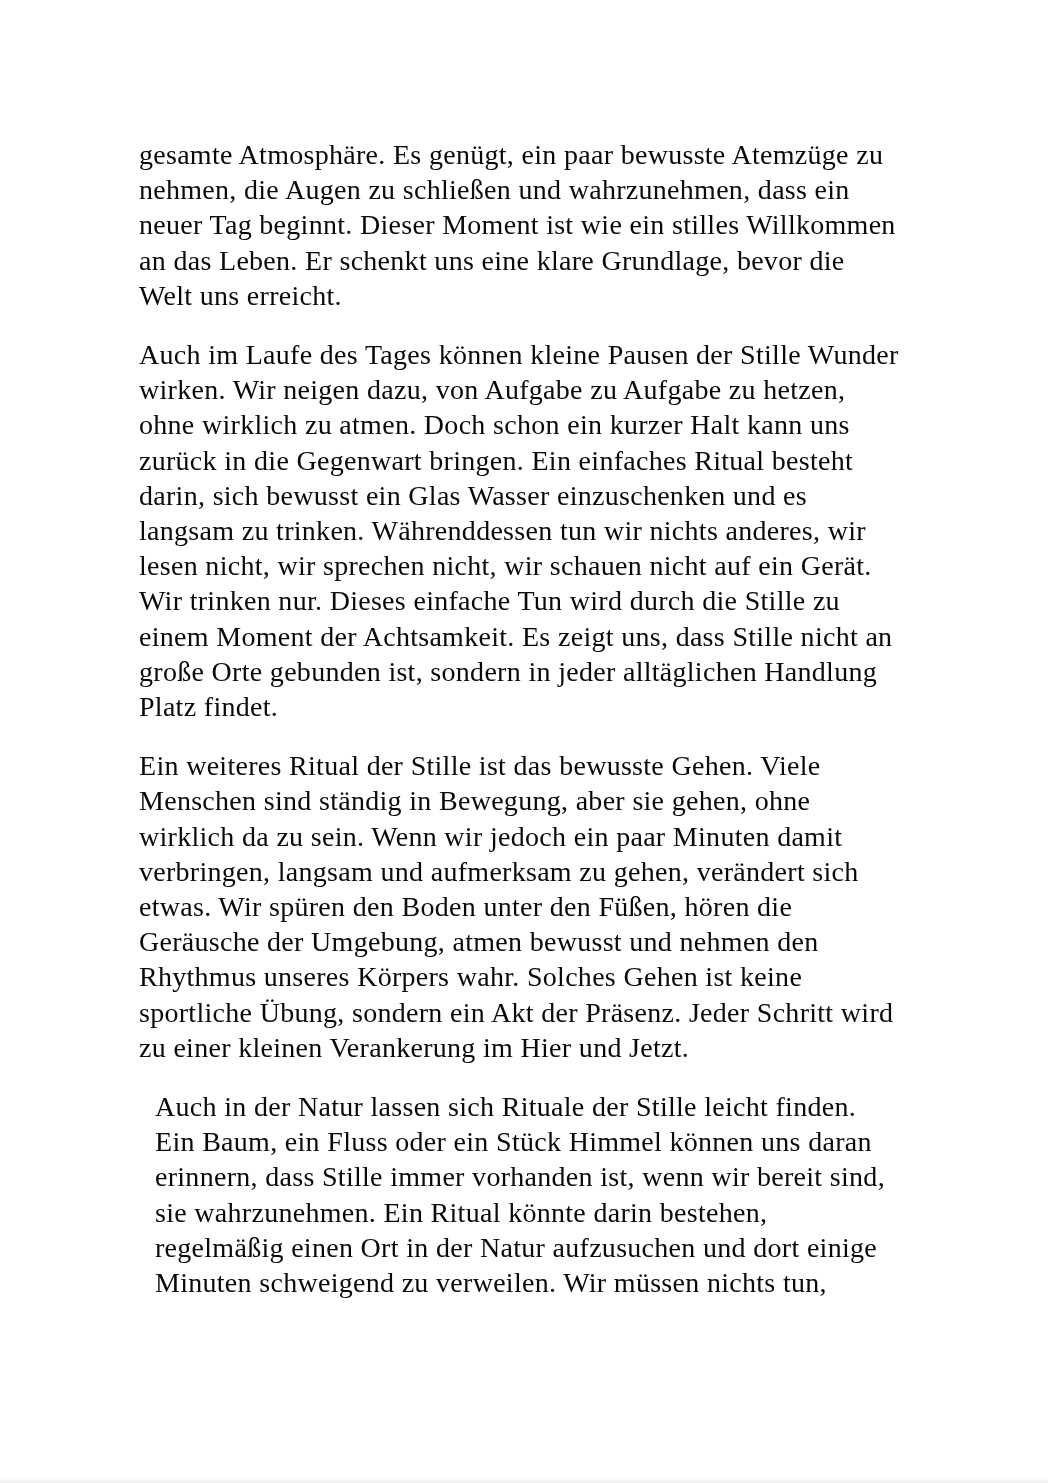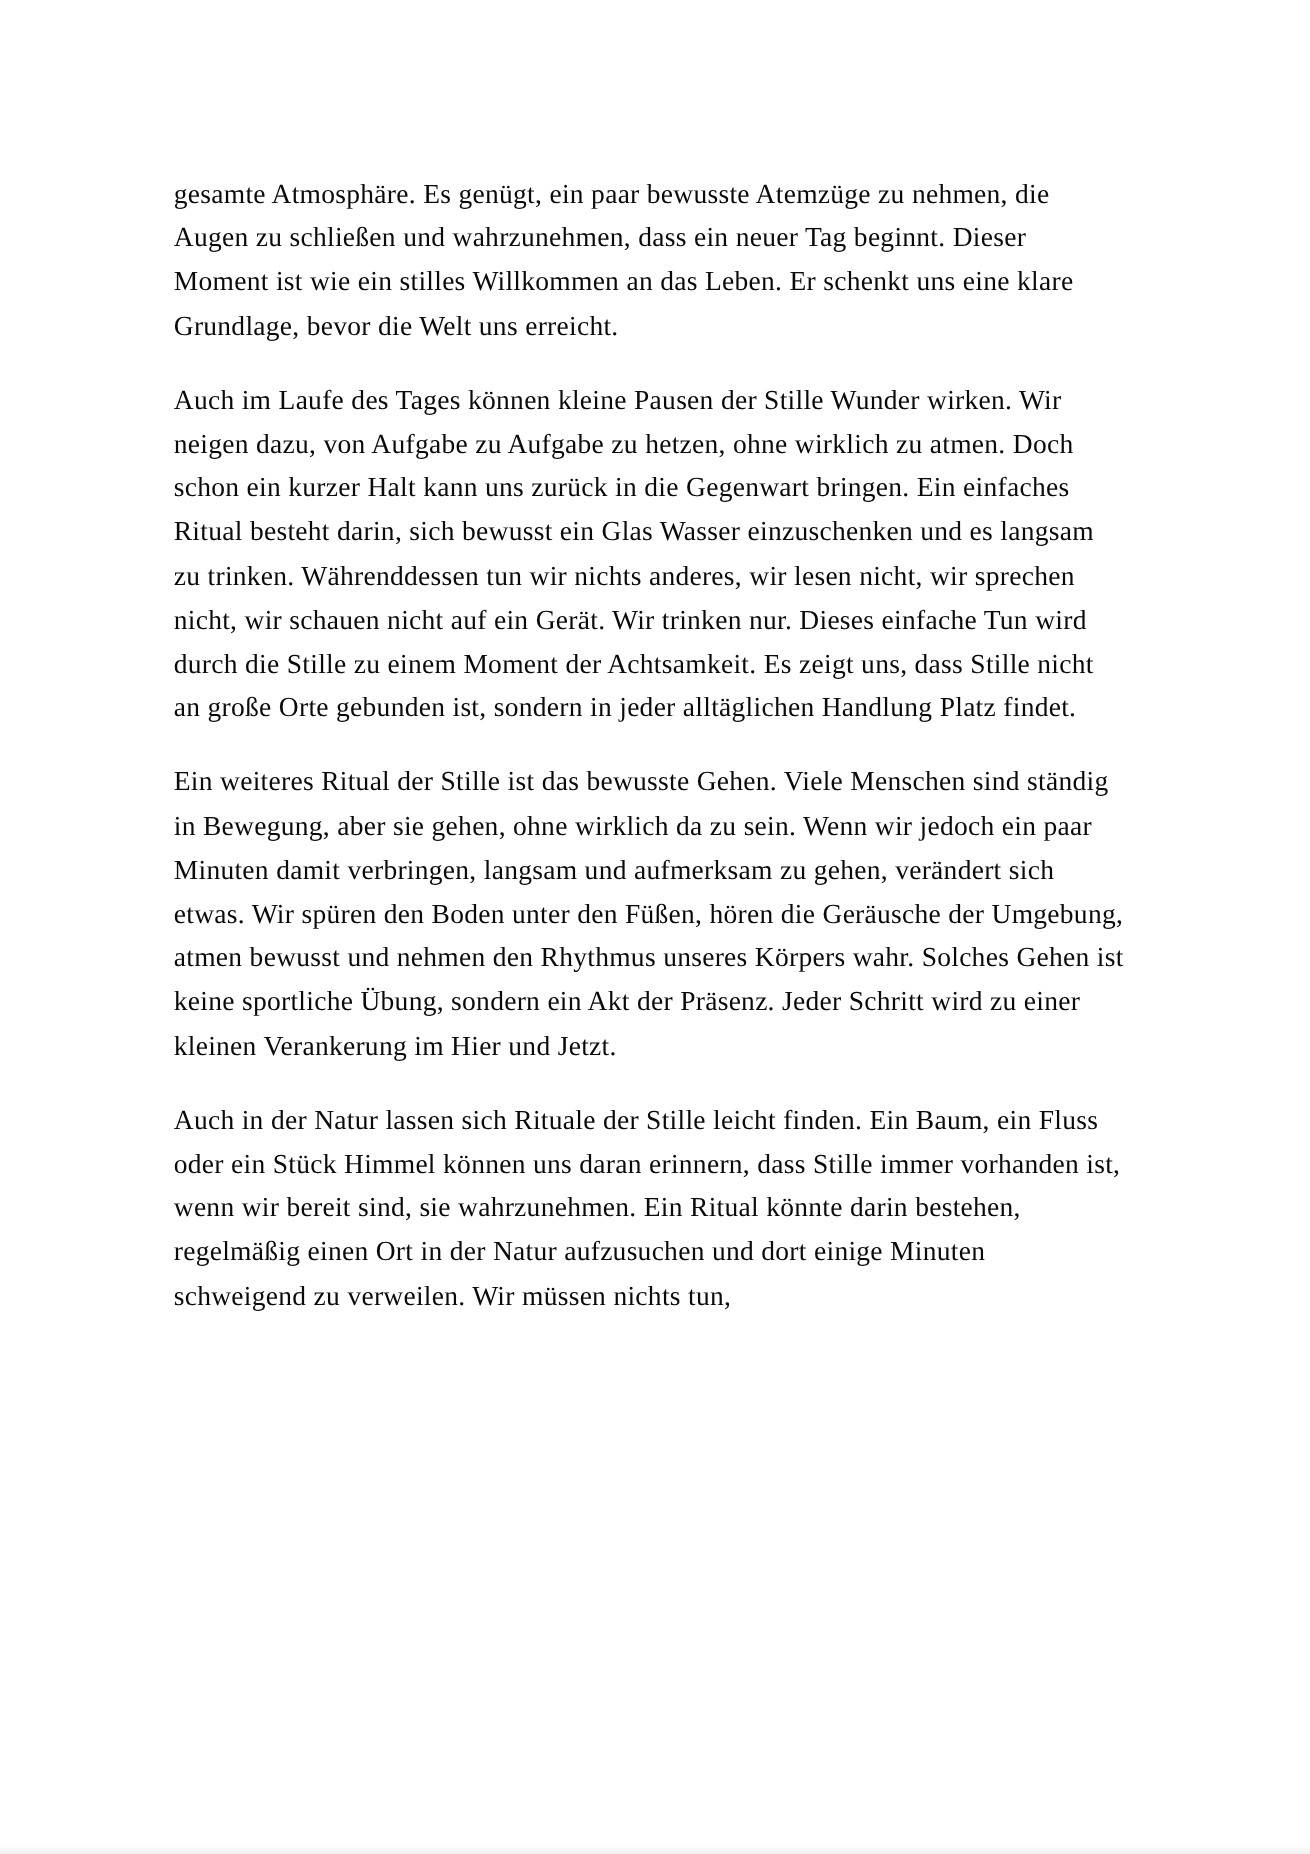--- a/index.html
+++ b/index.html
@@ -28,33 +28,34 @@
   }
 
   .text-column {
     position: absolute;
     left: 139px;
     top: 137px;
     width: 760px;
   }
 
   .paragraph {
-    font-size: 22px;
+    font-size: 28px;
     line-height: 35.2px;
     text-align: left;
     margin: 0 0 24px 0;
     color: #0a0a0a;
     letter-spacing: 0.01em;
     word-spacing: 0.005em;
     hyphens: none;
     -webkit-hyphens: none;
   }
 
   .paragraph:last-child {
     margin-bottom: 0;
+    margin-left: 16px;
   }
 
   
   .page-bottom-edge {
     position: absolute;
     left: 0;
     bottom: 0;
     width: 1048px;
     height: 6px;
     background: linear-gradient(to bottom,

